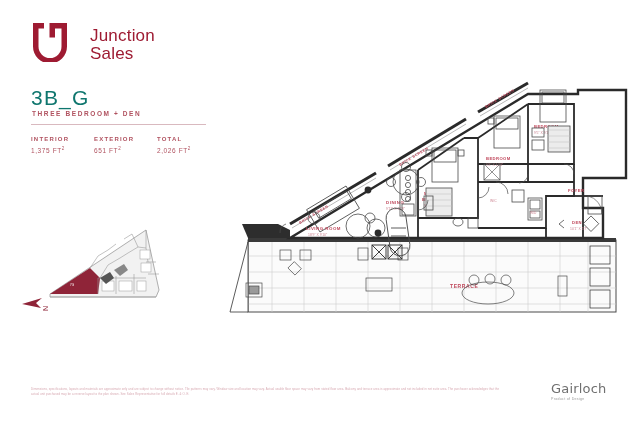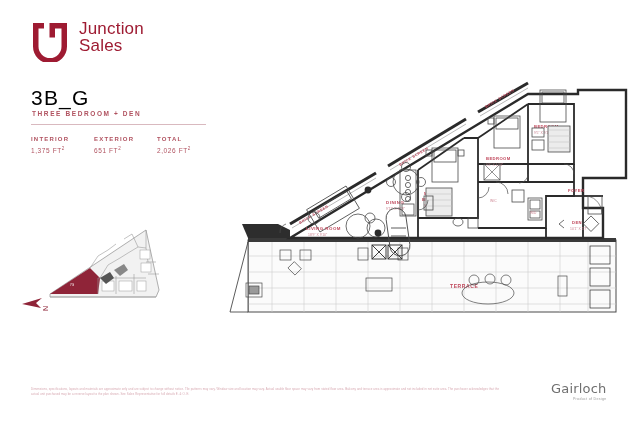--- a/index.html
+++ b/index.html
@@ -13,38 +13,38 @@
   #page {
     position: relative;
     width: 640px; height: 423px;
     background: #ffffff;
   }
 
   
   .logo-block {
     position: absolute;
     left: 30px; top: 20px;
-    display: flex; align-items: flex-start; gap: 9px;
+    display: flex; align-items: flex-end; gap: 20px;
   }
   .logo-mark { width: 40px; height: 42px; display:block; }
   .logo-words {
     display: flex; flex-direction: column;
     line-height: 1.02;
   }
   .logo-words span {
     color: #9e1b32;
     font-size: 17px;
     letter-spacing: 0.2px;
     font-weight: 400;
   }
 
   
   .unit-code {
     position: absolute; left: 31px; top: 86px;
-    color: #000000;
+    color: #0f766e;
     font-size: 21px; letter-spacing: 1.2px; font-weight: 400;
   }
   .unit-sub {
     position: absolute; left: 32px; top: 110px;
     color: #b0515f;
     font-size: 6.5px; letter-spacing: 1.6px; font-weight: 700;
   }
   .rule {
     position: absolute; left: 31px; top: 124px;
     width: 175px; height: 1px; background: #d9b9bf;
@@ -74,21 +74,21 @@
   
   .plan { position: absolute; left: 228px; top: 78px; width: 400px; height: 240px; }
   .plan svg { display: block; }
 
   
   .disclaimer {
     position: absolute; left: 31px; top: 387px; width: 470px;
     color: #d6a7b0; font-size: 2.9px; line-height: 1.85;
     letter-spacing: 0.08px;
   }
-  .gairloch { position: absolute; left: 551px; top: 381px; text-align: right; }
+  .gairloch { position: absolute; left: 551px; top: 381px; text-align: left; }
   .gairloch .g-name {
     color: #6f6f6f; font-size: 13px; letter-spacing: 0.2px;
     font-family: "DejaVu Sans", sans-serif; display: block;
   }
   .gairloch .g-tag {
     color: #9a9a9a; font-size: 3.6px; letter-spacing: 0.3px;
     display: block; margin-top: 1px;
   }
 
   

